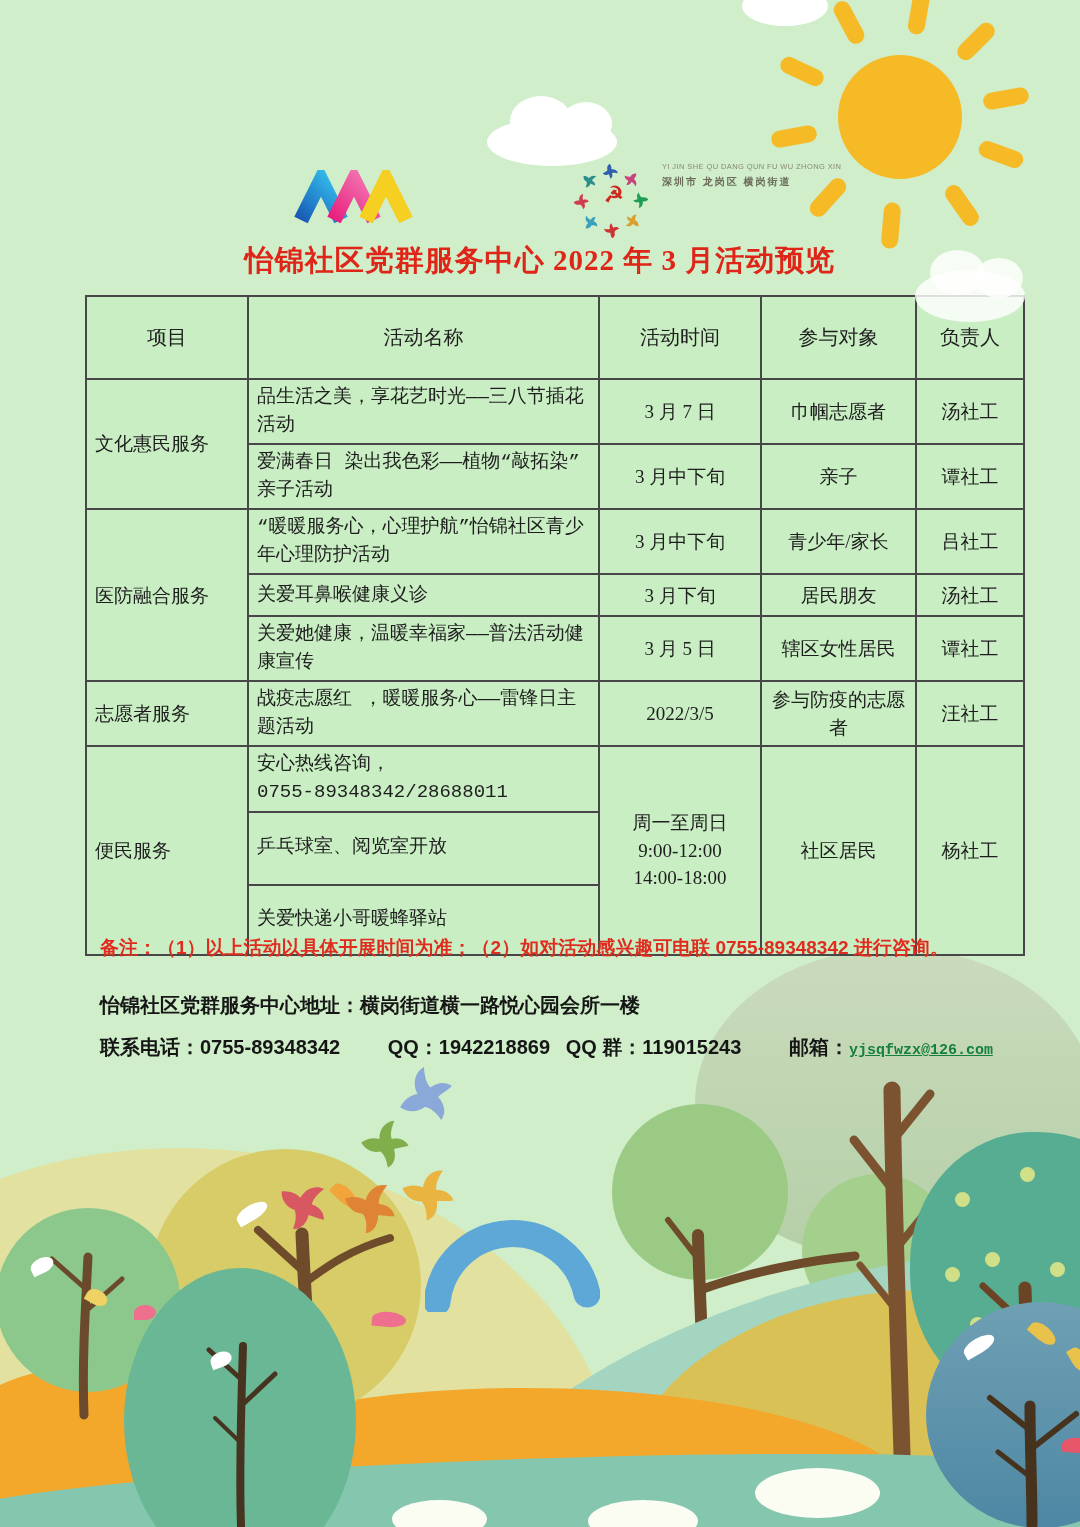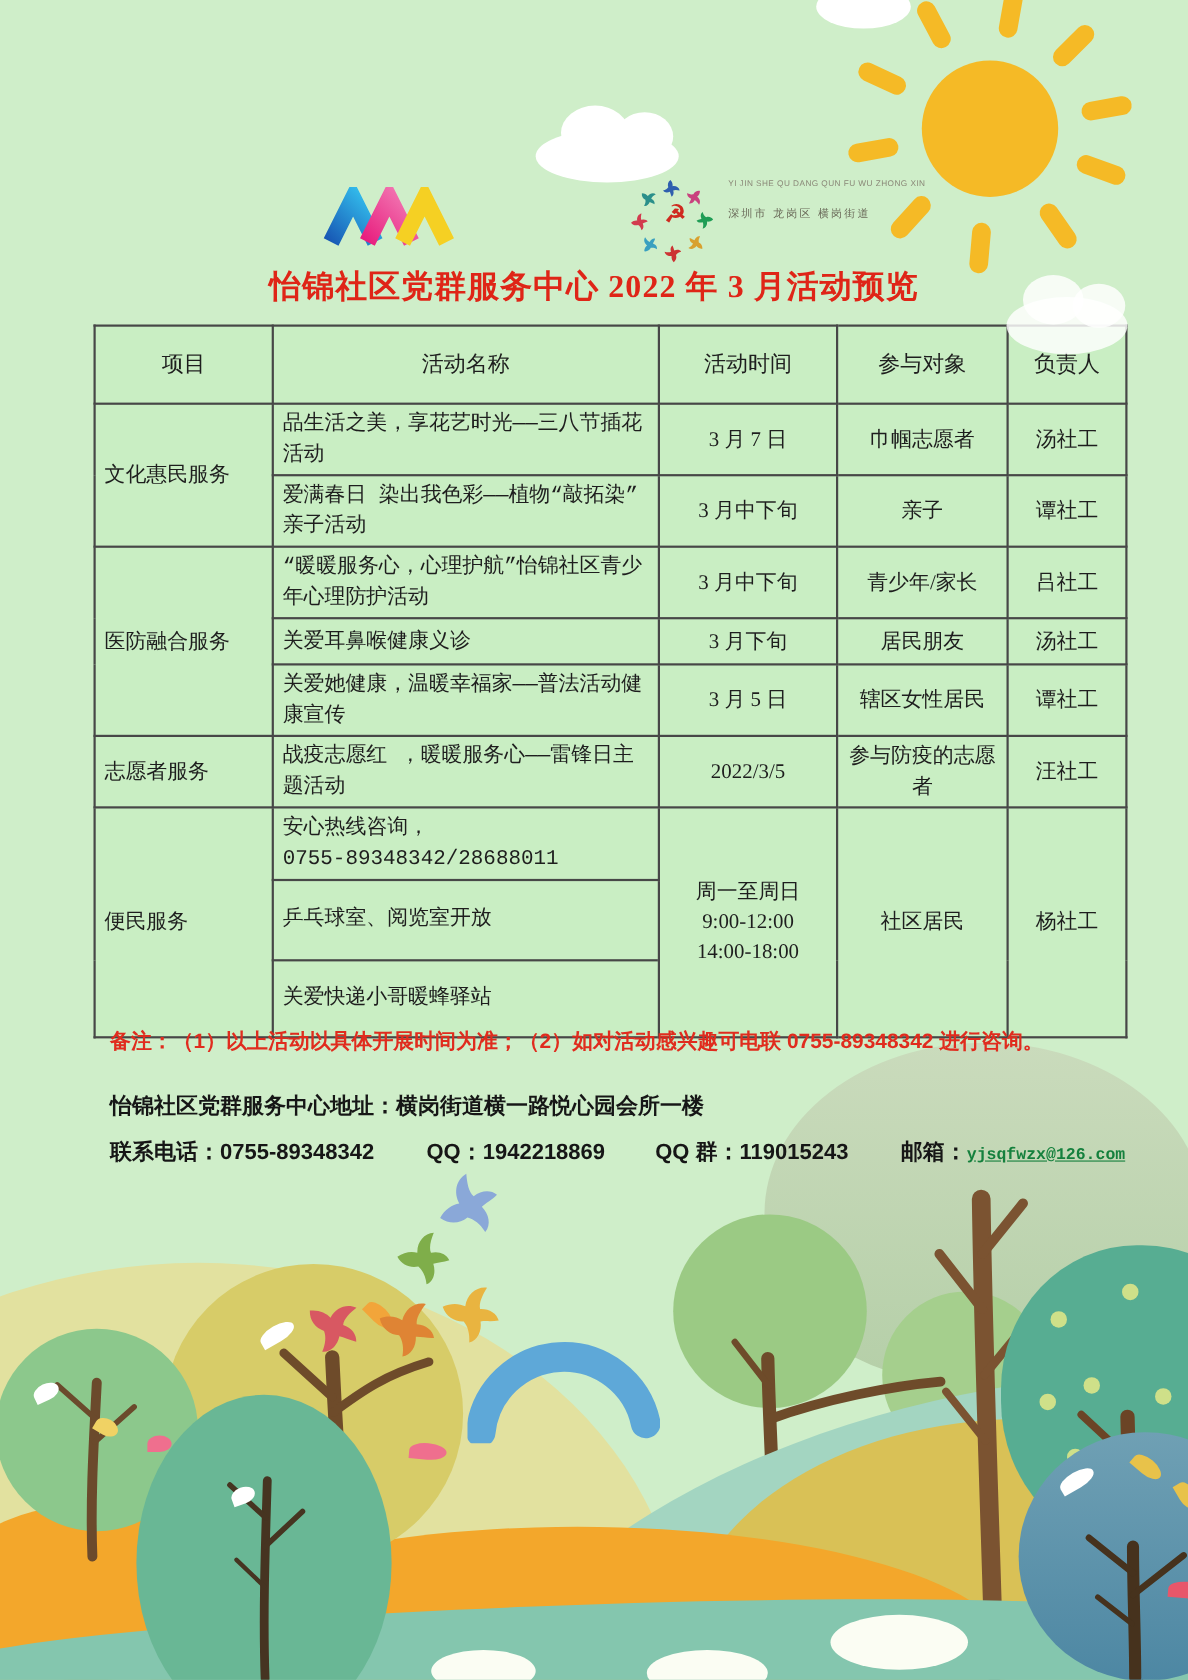--- a/index.html
+++ b/index.html
@@ -9,41 +9,41 @@
   
   .sun-core{position:absolute;left:838px;top:55px;width:124px;height:124px;border-radius:50%;background:#f5ba26;}
   .ray{position:absolute;width:46px;height:17px;border-radius:9px;background:#f5ba26;}
   .cloud{position:absolute;background:#ffffff;border-radius:50%;}
   .cloud.dim{opacity:.82;}
   
   .logoL-title{font-size:22px;font-weight:bold;color:#333;letter-spacing:1px;}
   .logoL-sub{font-size:8.5px;color:#777;margin-top:4px;letter-spacing:.5px;}
   .logoR-title{font-size:21px;font-weight:bold;color:#4a423c;letter-spacing:3px;}
   .logoR-sub{font-size:7.5px;color:#8a8878;margin-top:2px;letter-spacing:.4px;}
-  .logoR-region{font-size:10px;color:#6b6b5a;font-weight:normal;margin-top:16px;letter-spacing:2px;}
+  .logoR-region{font-size:10px;color:#6b6b5a;font-weight:bold;margin-top:4px;letter-spacing:2px;}
   .page-title{position:absolute;left:0;top:241px;width:1080px;text-align:center;z-index:2;
     font-family:"Liberation Serif","DejaVu Serif",serif;font-weight:bold;font-size:29px;
     color:#df2517;letter-spacing:1px;}
   
   table.grid{position:absolute;left:85px;top:295px;width:938px;border-collapse:collapse;z-index:2;
     font-family:"Liberation Serif","DejaVu Serif",serif;font-size:19px;color:#1e1e1e;table-layout:fixed;}
   table.grid td,table.grid th{border:2px solid #474747;background:#c9eec3;vertical-align:middle;
     padding:4px 8px;font-weight:normal;line-height:1.45;}
   table.grid th{font-size:20px;text-align:center;}
   td.c{text-align:center;}
   td.proj{}
   td.name{text-align:left;padding-left:14px;font-family:Liberation Mono, monospace;}
   .pre{white-space:pre-line;}
   
   .note-line{position:absolute;left:100px;top:933px;width:930px;z-index:2;
     font-size:19px;font-weight:bold;color:#e02c1e;line-height:30px;}
   .addr-line{position:absolute;left:100px;top:992px;width:930px;z-index:2;font-size:20px;font-weight:bold;color:#161616;}
   .contact-line{position:absolute;left:100px;top:1034px;width:960px;z-index:2;font-size:20px;font-weight:bold;color:#161616;}
   .contact-line .seg{margin-right:42px;}
-  .contact-line .seg.tight{margin-right:40px;}
+  .contact-line .seg.tight{margin-right:10px;}
   a.email{color:#15803d;font-family:"Liberation Mono","DejaVu Sans Mono",monospace;font-size:15px;}
   
   .scape{position:absolute;inset:0;z-index:1;}
   .hill{position:absolute;border-radius:50%;}
   .canopy{position:absolute;border-radius:50%;}
   .leaf{position:absolute;height:15px;border-radius:50% 50% 50% 0;}
   .stone{position:absolute;background:#fbfdf3;border-radius:50%;}
   .fruit{position:absolute;width:15px;height:15px;border-radius:50%;background:#cfe089;}
   .trunk{position:absolute;}
   .bird{position:absolute;}
@@ -244,21 +244,21 @@
 
 <table class="grid">
   <colgroup>
     <col style="width:162px">
       <col style="width:351px">
       <col style="width:162px">
       <col style="width:155px">
       <col style="width:108px">
   </colgroup>
   <tbody>
-    <tr style="height:71px">
+    <tr style="height:83px">
       <th>项目</th>
       <th>活动名称</th>
       <th>活动时间</th>
       <th>参与对象</th>
       <th>负责人</th>
     </tr>
     <tr style="height:63px">
       <td class="proj" rowspan="2">文化惠民服务</td>
       <td class="name">品生活之美，享花艺时光——三八节插花活动</td>
       <td class="c">3 月 7 日</td>

